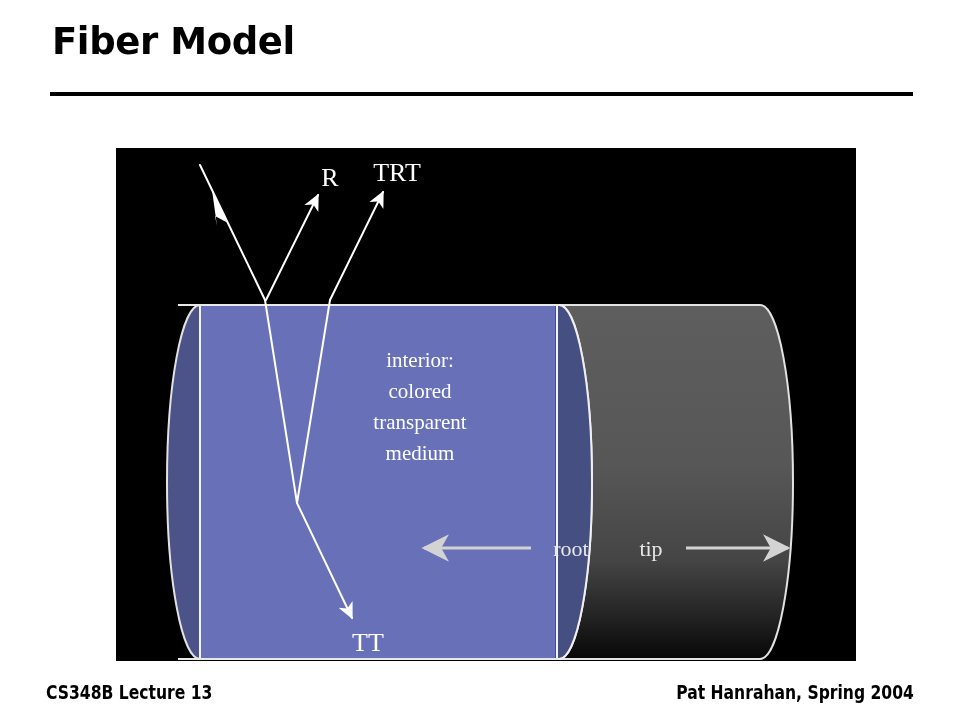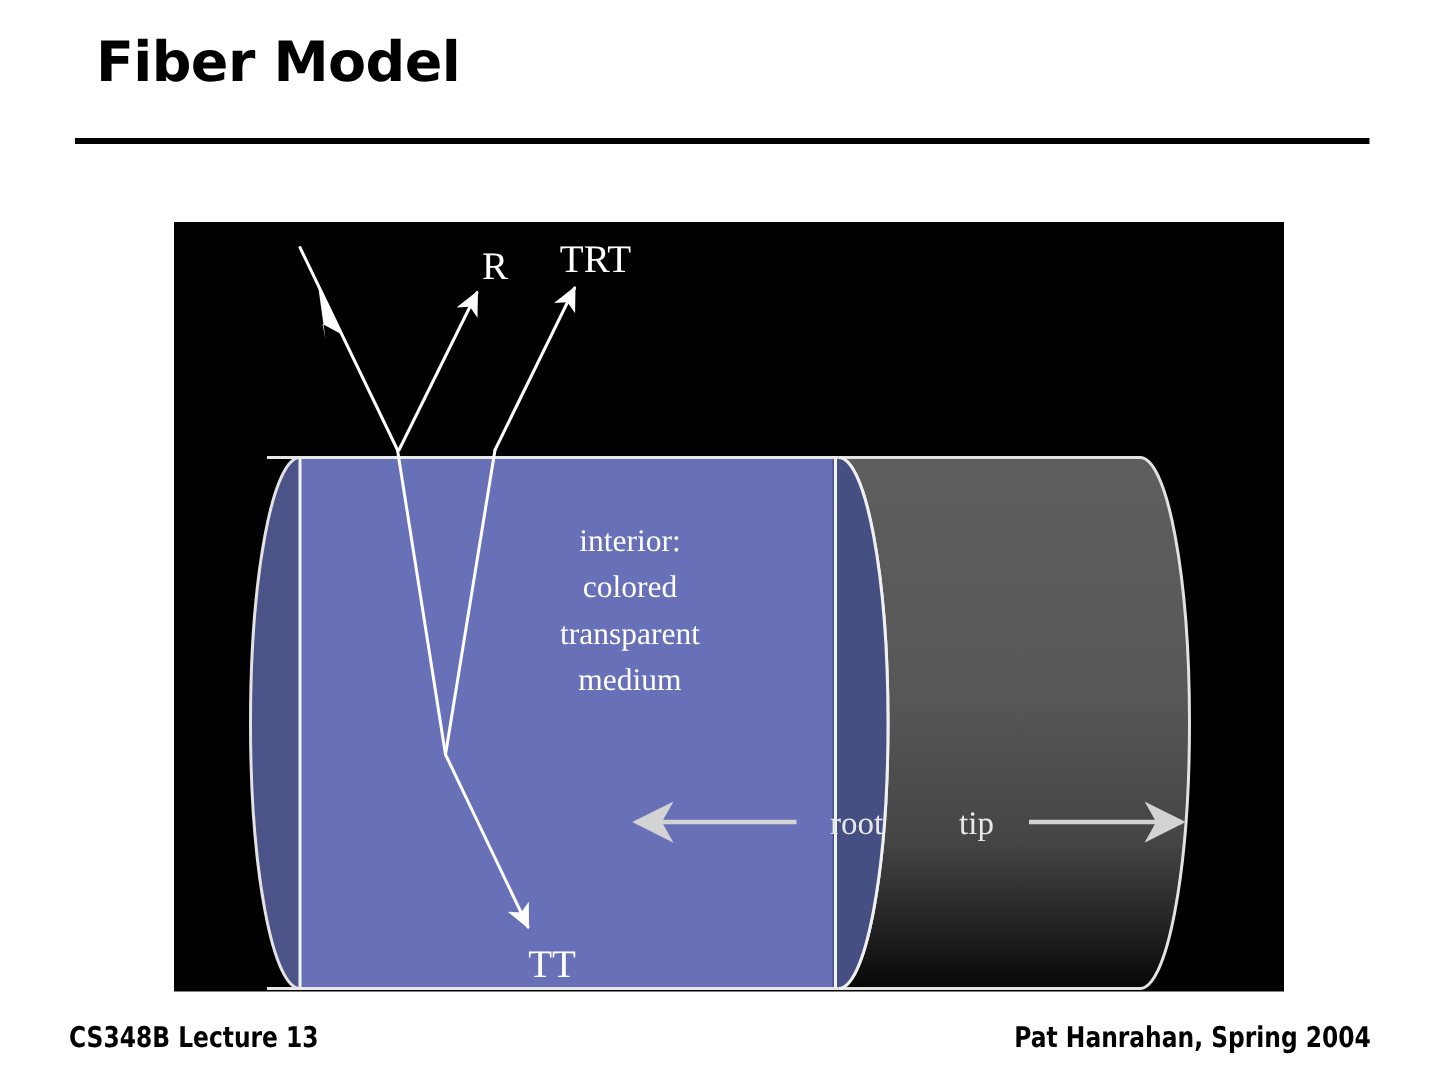--- a/index.html
+++ b/index.html
@@ -26,21 +26,20 @@
     position: absolute;
     left: 52px;
     top: 22px;
     font-family: "DejaVu Sans", sans-serif;
     font-size: 37px;
     font-weight: bold;
     letter-spacing: -0.4px;
     color: #000000;
     white-space: nowrap;
     line-height: 1.1;
-    margin-left: 12px;
   }
   #title-rule {
     position: absolute;
     left: 50px;
     top: 92px;
     width: 863px;
     height: 4px;
     background: #000000;
   }
 

